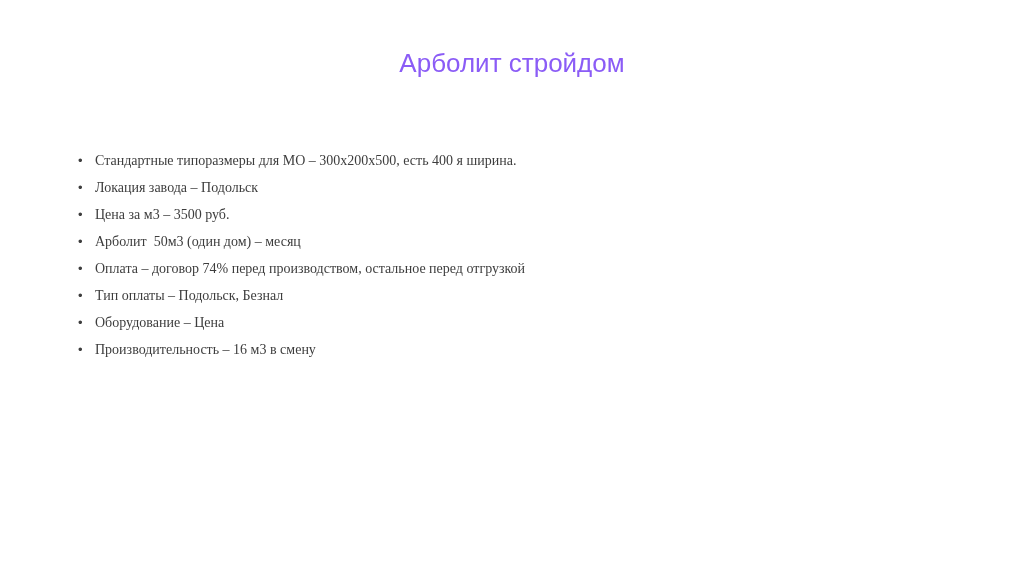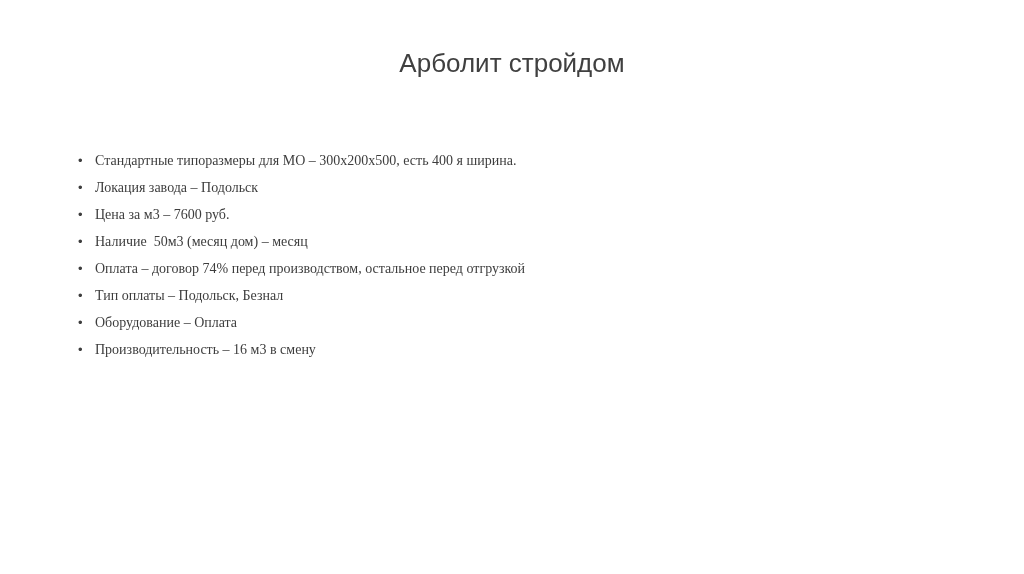--- a/index.html
+++ b/index.html
@@ -20,21 +20,21 @@
     background: #ffffff;
   }
   .slide-title {
     position: absolute;
     top: 48px;
     left: 0;
     width: 100%;
     text-align: center;
     font-size: 26px;
     font-weight: 400;
-    color: #404040;
+    color: #8b5cf6;
     letter-spacing: 0px;
     line-height: 1.2;
   }
   .bullet-list {
     position: absolute;
     left: 78px;
     top: 147px;
     width: 880px;
     list-style: none;
     margin: 0;
@@ -73,37 +73,37 @@
     <li class="bullet-item">
       <span class="bullet-marker">•</span>
       <span class="bullet-text">Стандартные типоразмеры для МО – 300х200х500, есть 400 я ширина.</span>
     </li>
     <li class="bullet-item">
       <span class="bullet-marker">•</span>
       <span class="bullet-text">Локация завода – Подольск</span>
     </li>
     <li class="bullet-item">
       <span class="bullet-marker">•</span>
-      <span class="bullet-text">Цена за м3 – 7600 руб.</span>
+      <span class="bullet-text">Цена за м3 – 3500 руб.</span>
     </li>
     <li class="bullet-item">
       <span class="bullet-marker">•</span>
-      <span class="bullet-text">Наличие  50м3 (месяц дом) – месяц</span>
+      <span class="bullet-text">Арболит  50м3 (один дом) – месяц</span>
     </li>
     <li class="bullet-item">
       <span class="bullet-marker">•</span>
       <span class="bullet-text">Оплата – договор 74% перед производством, остальное перед отгрузкой</span>
     </li>
     <li class="bullet-item">
       <span class="bullet-marker">•</span>
       <span class="bullet-text">Тип оплаты – Подольск, Безнал</span>
     </li>
     <li class="bullet-item">
       <span class="bullet-marker">•</span>
-      <span class="bullet-text">Оборудование – Оплата</span>
+      <span class="bullet-text">Оборудование – Цена</span>
     </li>
     <li class="bullet-item">
       <span class="bullet-marker">•</span>
       <span class="bullet-text">Производительность – 16 м3 в смену</span>
     </li>
   </ul>
 
 </div>
 
 </body></html>

